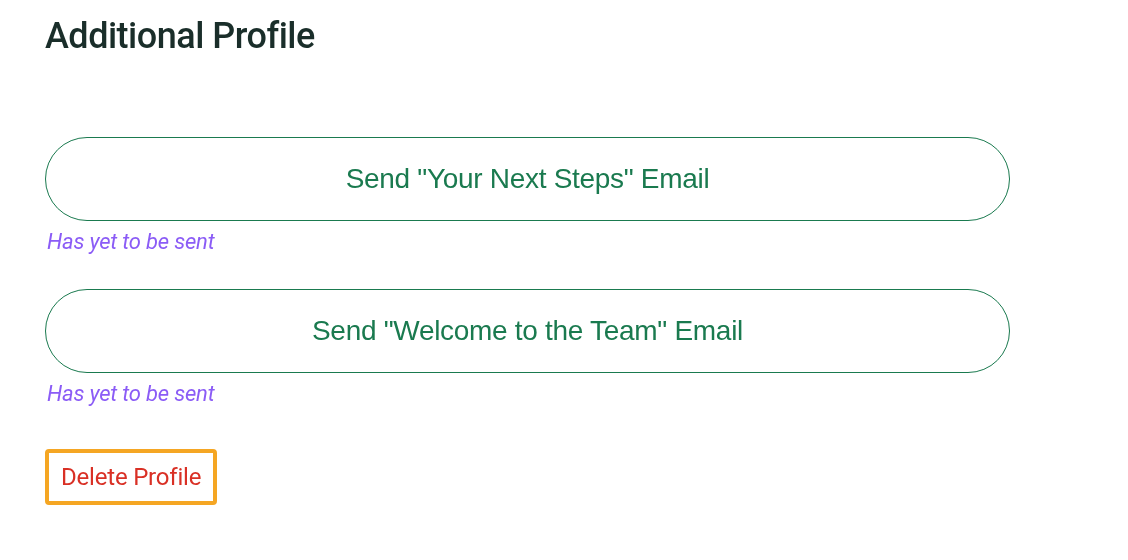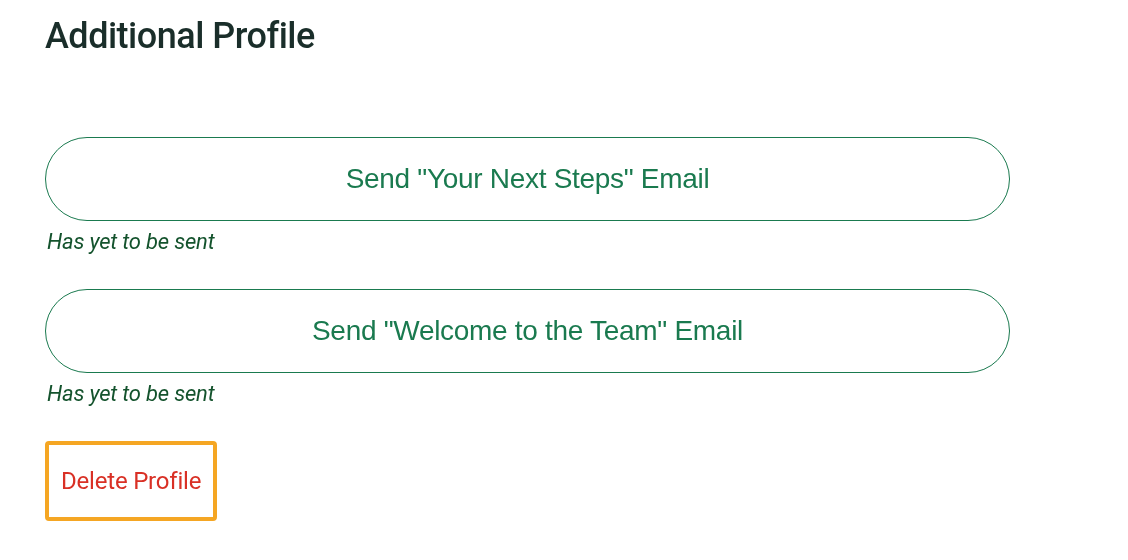--- a/index.html
+++ b/index.html
@@ -35,30 +35,31 @@
       background: #ffffff;
       cursor: pointer;
       font-size: 28px;
       font-weight: 400;
       color: #1a7a4f;
       letter-spacing: -0.3px;
     }
     .status-text {
       font-size: 22px;
       font-style: italic;
-      color: #14532d;
+      color: #8b5cf6;
       margin-top: 8px;
       margin-left: 2px;
       letter-spacing: -0.2px;
     }
     .delete-wrapper {
       display: inline-block;
       border: 4px solid #f5a623;
       border-radius: 4px;
-      padding: 22px 12px;
+      padding: 10px 12px;
+      margin-top: 8px;
     }
     .delete-link {
       font-size: 24px;
       color: #d93025;
       cursor: pointer;
       letter-spacing: -0.2px;
     }
   </style>
 </head>
 <body>

